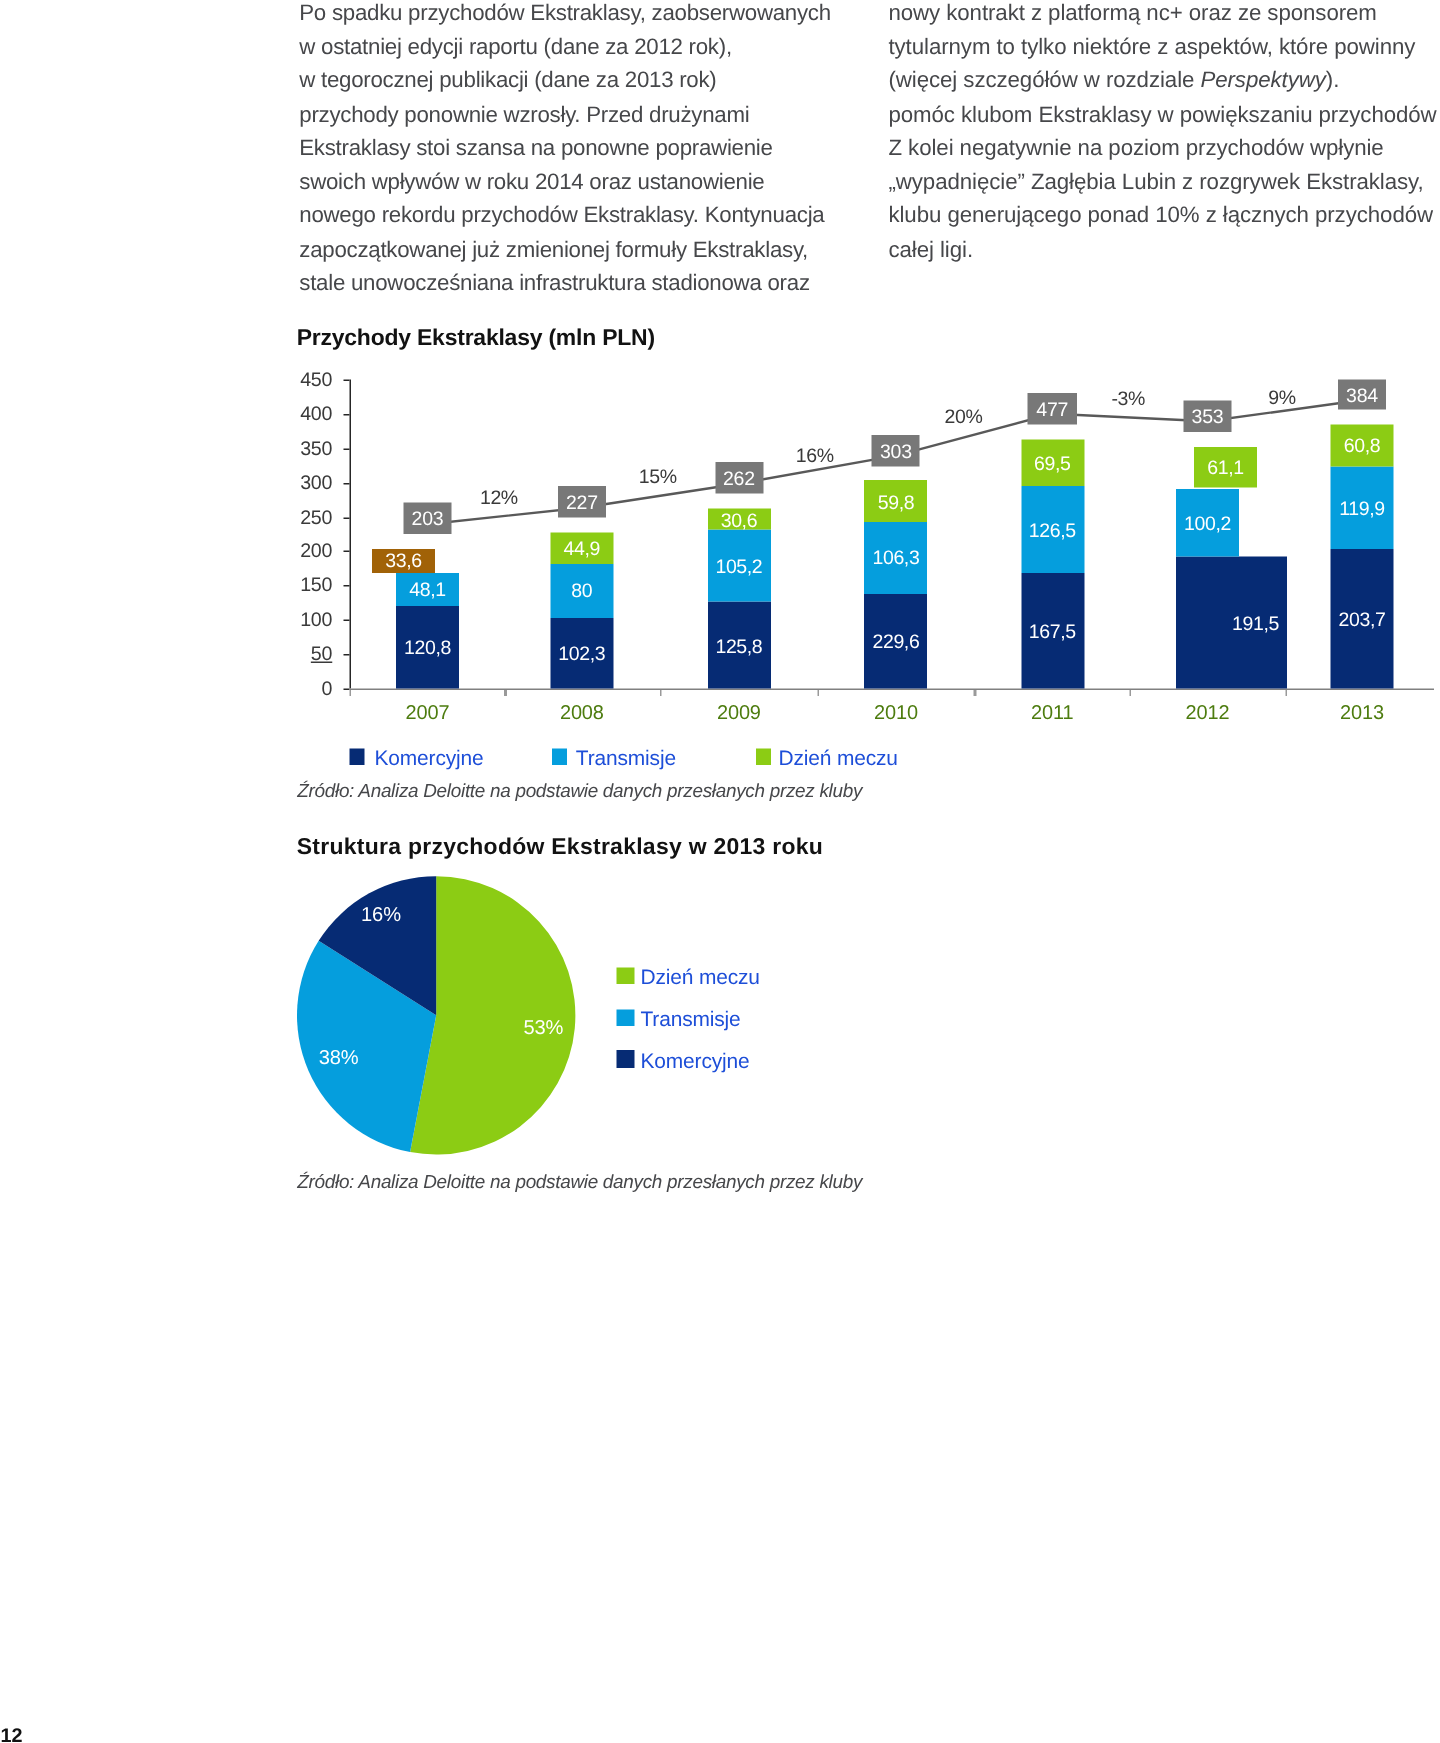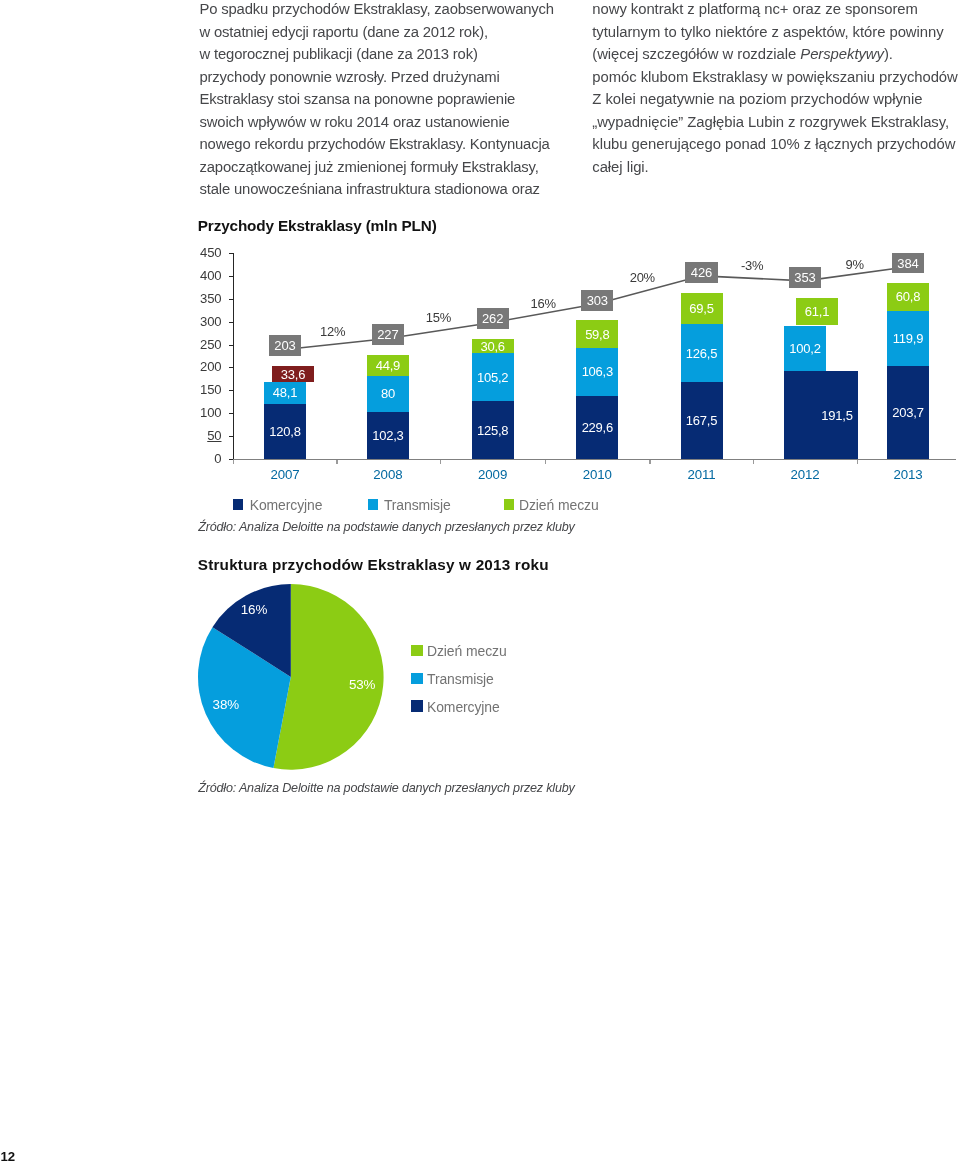--- a/index.html
+++ b/index.html
@@ -16,27 +16,27 @@
 
   
   #chart1{position:absolute;left:0;top:0;width:960px;height:560px;}
   .ch-title{position:absolute;font-weight:bold;color:#121212;font-size:15.3px;white-space:nowrap;}
   #c1-title{left:197.8px;top:217.4px;letter-spacing:-0.14px;}
   .axis-line{position:absolute;background:#262626;}
   .ytick-label{position:absolute;font-size:13.1px;letter-spacing:-0.15px;color:#3a3a3a;text-align:right;width:40px;}
   .tickmark{position:absolute;background:#262626;height:1px;}
   .xbase{position:absolute;background:#808080;height:1.5px;}
   .xsep{position:absolute;background:#9a9a9a;width:1.2px;}
-  .xtick-label{position:absolute;font-size:13.3px;letter-spacing:-0.1px;color:#0369a1;text-align:center;width:60px;}
+  .xtick-label{position:absolute;font-size:13.3px;letter-spacing:-0.1px;color:#4d7c0f;text-align:center;width:60px;}
   .bar-seg{position:absolute;display:flex;align-items:center;justify-content:center;
            color:#ffffff;font-size:13px;letter-spacing:-0.25px;}
   .total-box{position:absolute;background:#787878;color:#ffffff;font-size:13px;letter-spacing:-0.15px;
              display:flex;align-items:center;justify-content:center;z-index:3;}
   .pct-label{position:absolute;font-size:13px;letter-spacing:-0.25px;color:#3a3a3a;text-align:center;}
-  .legend-item{position:absolute;font-size:13.95px;letter-spacing:-0.09px;color:#737373;white-space:nowrap;}
+  .legend-item{position:absolute;font-size:13.95px;letter-spacing:-0.09px;color:#1d4ed8;white-space:nowrap;}
   .legend-sw{position:absolute;width:10.2px;height:11.2px;}
   .src{position:absolute;font-style:italic;font-size:12.6px;letter-spacing:-0.19px;color:#46474a;left:198.2px;white-space:nowrap;}
 
   
   #c2-title{left:197.8px;top:556.3px;letter-spacing:0.19px;}
   .pie-label{position:absolute;font-size:13.4px;letter-spacing:-0.1px;color:#ffffff;}
   .pg-num{position:absolute;left:0.4px;top:1148.6px;font-size:13.2px;letter-spacing:-0.05px;font-weight:bold;color:#111;}
 </style>
 </head>
 <body>
@@ -96,21 +96,21 @@
     <div class="xsep" style="left:649.4px;top:460.0px;height:4.2px;"></div>
     <div class="xsep" style="left:753.2px;top:460.0px;height:4.2px;"></div>
     <div class="xsep" style="left:856.5px;top:460.0px;height:4.2px;"></div>
     <div class="xsep" style="left:959.8px;top:460.0px;height:4.2px;"></div>
     <div class="bar-seg" style="left:264.0px;top:403.65px;width:42px;height:55.25px;background:#062b74;">
       <span>120,8</span>
     </div>
     <div class="bar-seg" style="left:264.0px;top:381.66px;width:42px;height:22.00px;background:#059edd;">
       <span>48,1</span>
     </div>
-    <div class="bar-seg" style="left:272px;top:366.29px;width:42px;height:15.37px;background:#7f1d1d;align-items:flex-end;">
+    <div class="bar-seg" style="left:248px;top:366.29px;width:42px;height:15.37px;background:#a16207;">
       <span>33,6</span>
     </div>
     <div class="bar-seg" style="left:366.9px;top:412.11px;width:42px;height:46.79px;background:#062b74;">
       <span>102,3</span>
     </div>
     <div class="bar-seg" style="left:366.9px;top:375.53px;width:42px;height:36.59px;background:#059edd;">
       <span>80</span>
     </div>
     <div class="bar-seg" style="left:366.9px;top:354.99px;width:42px;height:20.53px;background:#8ccc14;">
       <span>44,9</span>
@@ -176,21 +176,21 @@
     <div class="total-box" style="left:371.8px;top:324.49px;width:32.2px;height:20.8px;">
       <span>227</span>
     </div>
     <div class="total-box" style="left:476.5px;top:308.48px;width:32.2px;height:20.8px;">
       <span>262</span>
     </div>
     <div class="total-box" style="left:581.2px;top:289.73px;width:32.2px;height:20.8px;">
       <span>303</span>
     </div>
     <div class="total-box" style="left:685.4px;top:261.83px;width:32.2px;height:20.8px;">
-      <span>426</span>
+      <span>477</span>
     </div>
     <div class="total-box" style="left:788.9px;top:266.86px;width:32.2px;height:20.8px;">
       <span>353</span>
     </div>
     <div class="total-box" style="left:891.9px;top:252.68px;width:32.2px;height:20.8px;">
       <span>384</span>
     </div>
     <div class="pct-label" style="left:332.6px;top:324.1px;width:50px;margin-left:-25px;">12%</div>
     <div class="pct-label" style="left:438.5px;top:309.5px;width:50px;margin-left:-25px;">15%</div>
     <div class="pct-label" style="left:543.2px;top:296.1px;width:50px;margin-left:-25px;">16%</div>

